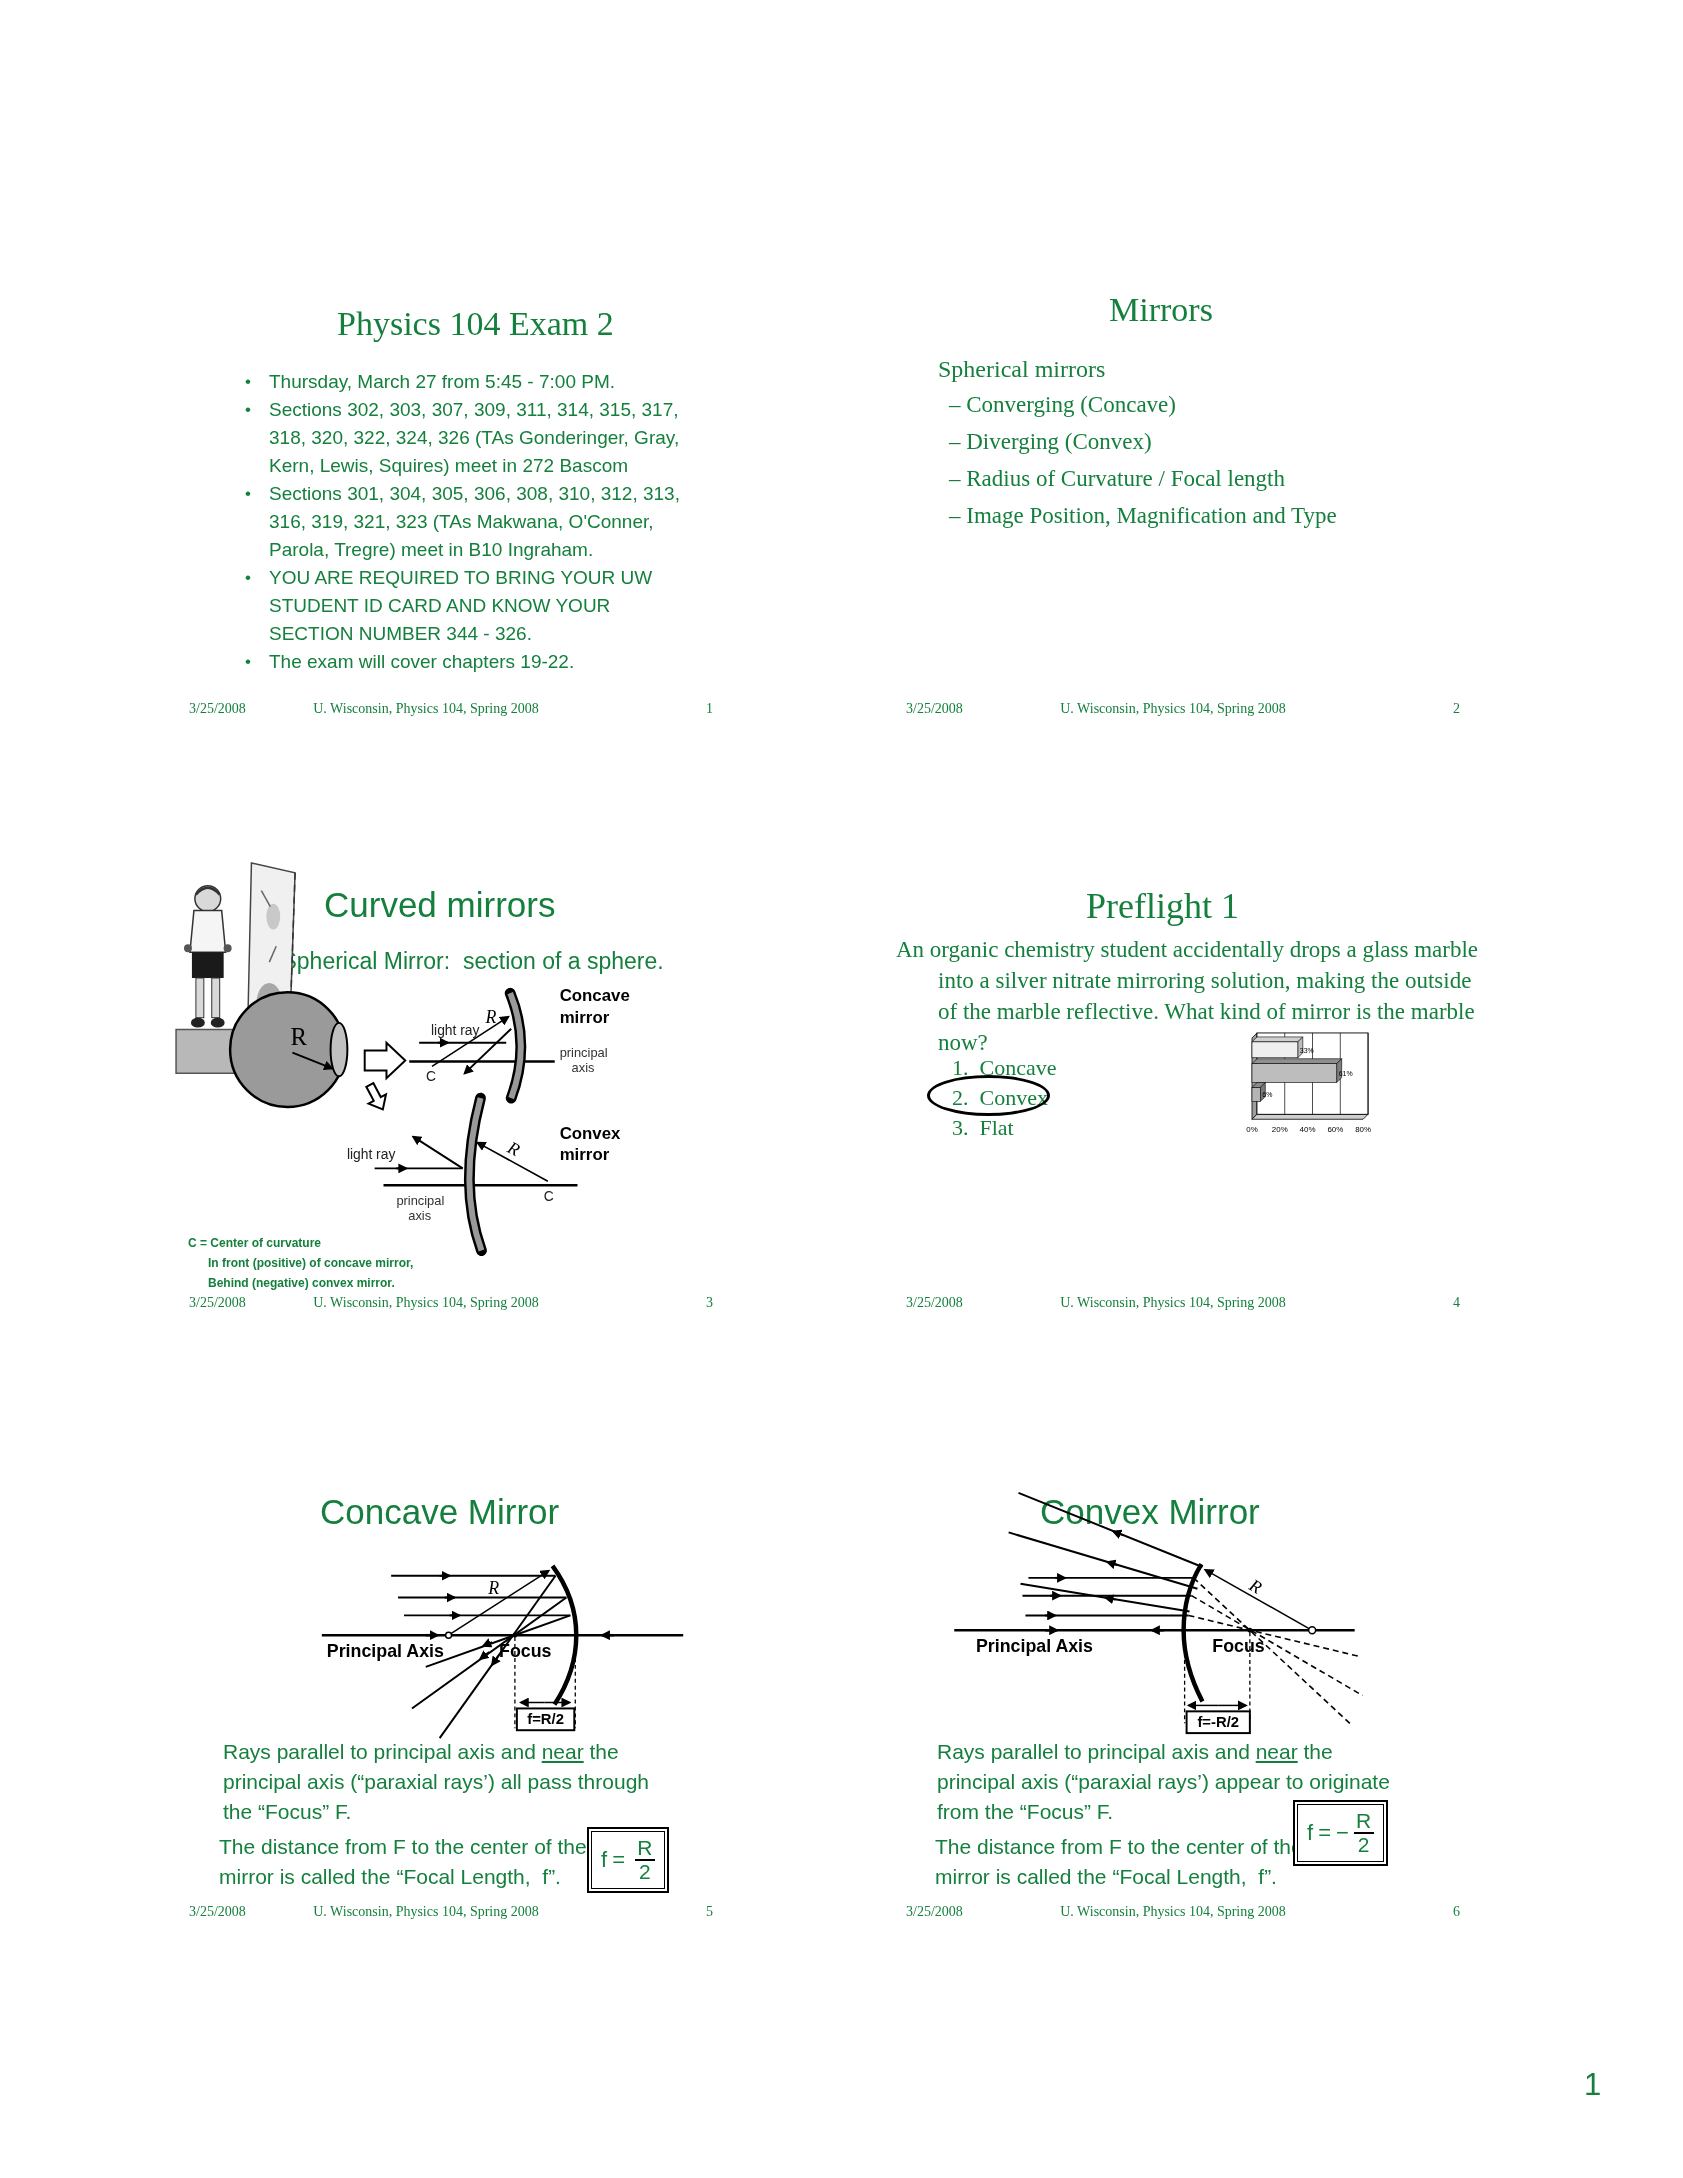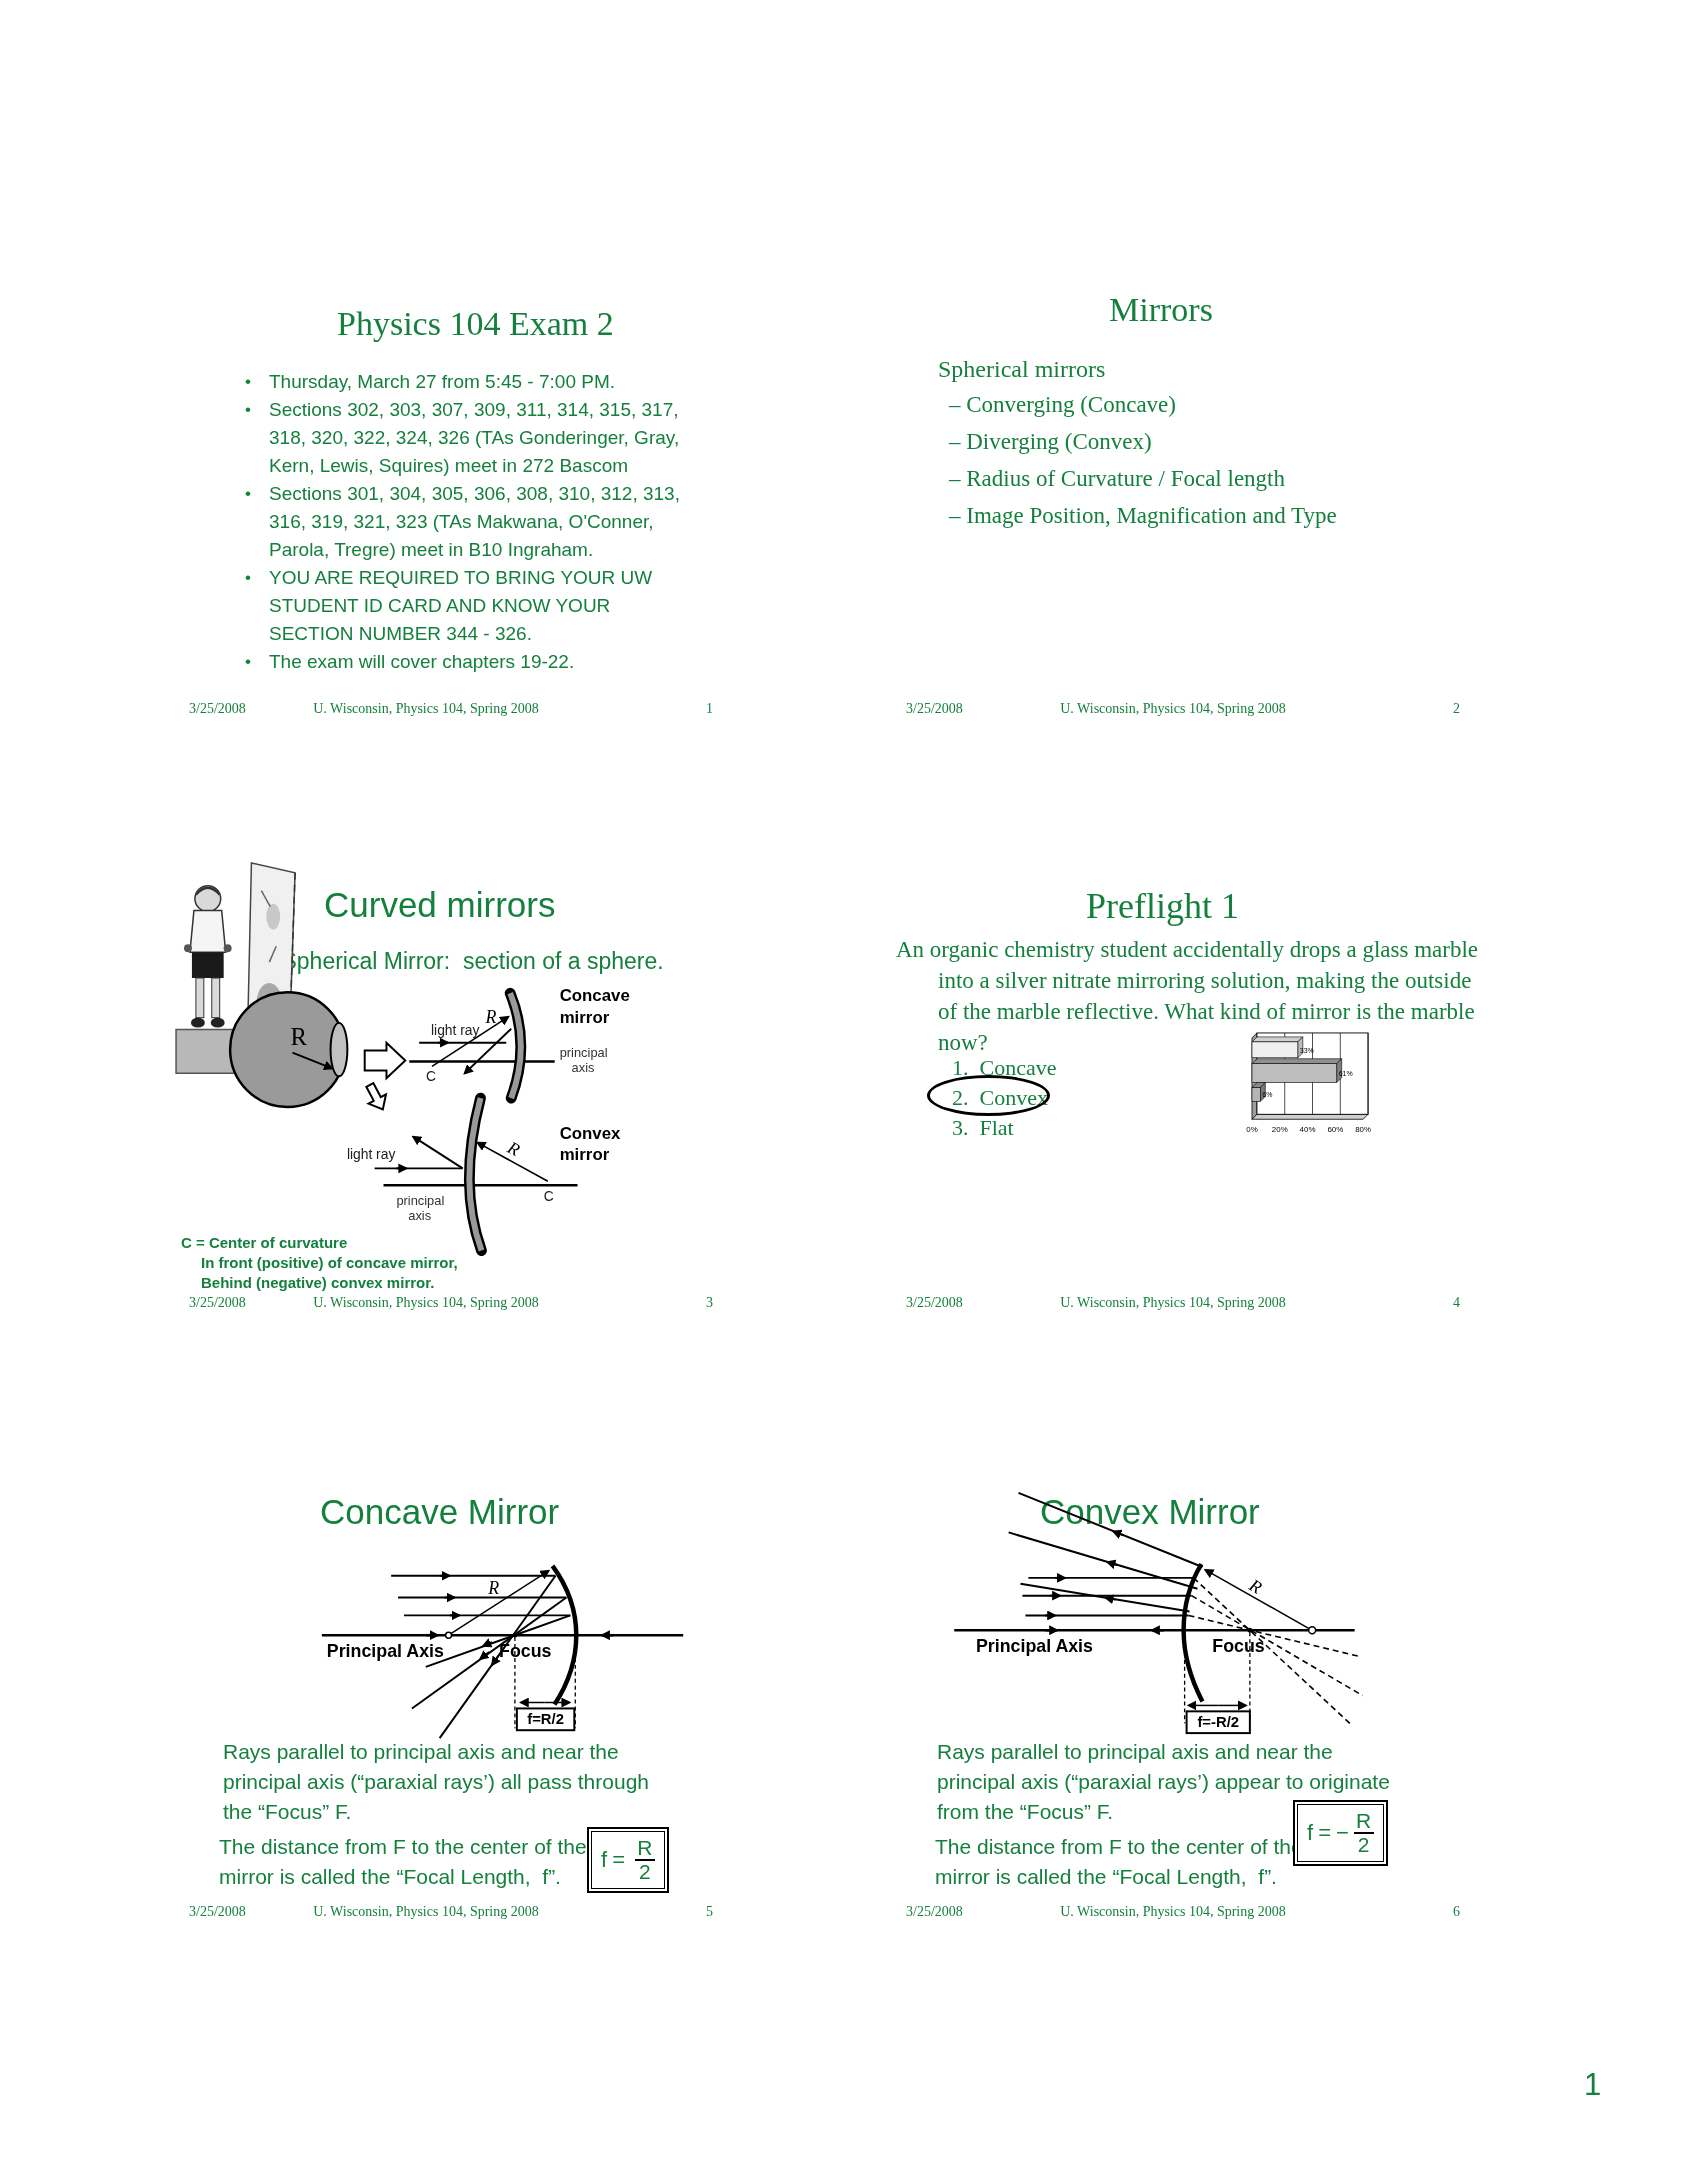--- a/index.html
+++ b/index.html
@@ -23,37 +23,37 @@
   .bullets li{position:relative;padding-left:34px;margin:0;}
   .bullets li::before{content:"•";position:absolute;left:10px;font-size:17px;}
 
   
   .s2-lead{position:absolute;left:47px;top:79px;font-size:24px;font-family:"Liberation Serif",serif;}
   .s2-items{position:absolute;left:58px;top:109px;font-size:23px;line-height:37px;
             font-family:"Liberation Serif",serif;}
 
   
   .s3-sub{position:absolute;left:117px;top:77px;font-size:23px;white-space:pre;}
-  .s3-notes{position:absolute;left:37px;top:362px;font-size:15px;font-weight:bold;line-height:20px;}
+  .s3-notes{position:absolute;left:44px;top:362px;font-size:12px;font-weight:bold;line-height:20px;}
   .s3-notes .ind{margin-left:20px;}
 
   
   .s4-q{position:absolute;left:5px;top:63px;width:554px;font-size:23px;line-height:31px;
         font-family:"Liberation Serif",serif;padding-left:42px;text-indent:-42px;white-space:pre-wrap;}
   .s4-opt{position:absolute;left:61px;font-size:22px;font-family:"Liberation Serif",serif;white-space:pre;}
   .opt-ellipse{position:absolute;left:36px;top:204px;width:117px;height:35px;border:3px solid #000;
                border-radius:50%;}
 
   
   .mir-p{position:absolute;font-size:21px;line-height:30px;white-space:pre-wrap;}
   #slide5 .p1{left:79px;top:257px;width:457px;}
   #slide5 .p2{left:75px;top:352px;width:426px;}
   #slide6 .p1{left:46px;top:257px;width:457px;}
   #slide6 .p2{left:44px;top:352px;width:426px;}
-  .u{}
+  .u{text-decoration:underline;}
 
   .fbox{position:absolute;border:2.5px solid #000;padding:2px;background:#fff;}
   #slide5 .fbox{left:443px;top:347px;}
   #slide6 .fbox{left:402px;top:320px;}
   .fbox-in{border:1.5px solid #000;padding:5px 9px;display:flex;align-items:center;gap:5px;
            font-size:22px;}
   .frac{display:inline-flex;flex-direction:column;align-items:center;font-size:21px;line-height:1.05;}
   .frac .den{border-top:2px solid #000;padding:0 4px;}
 
   

